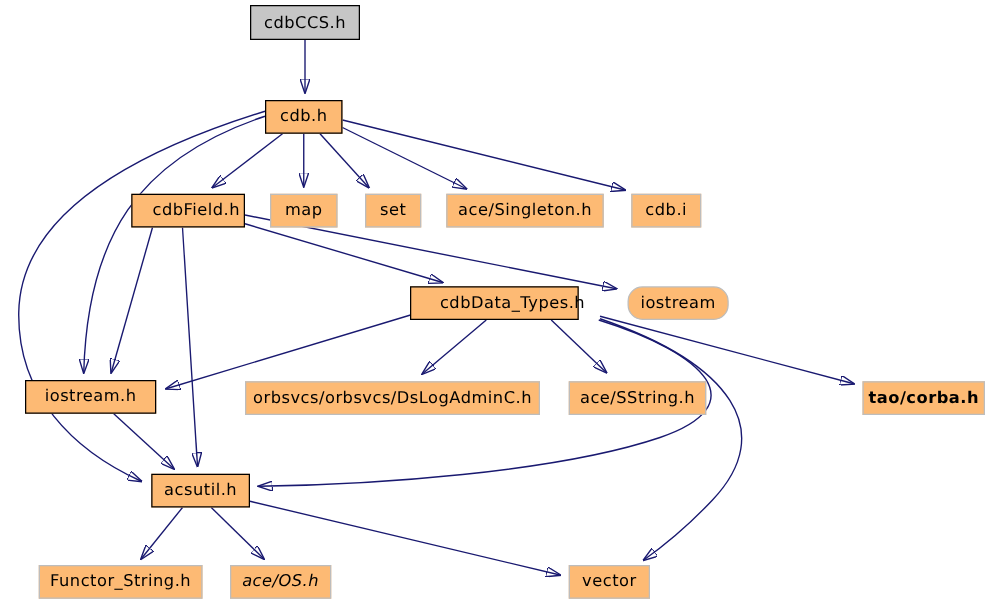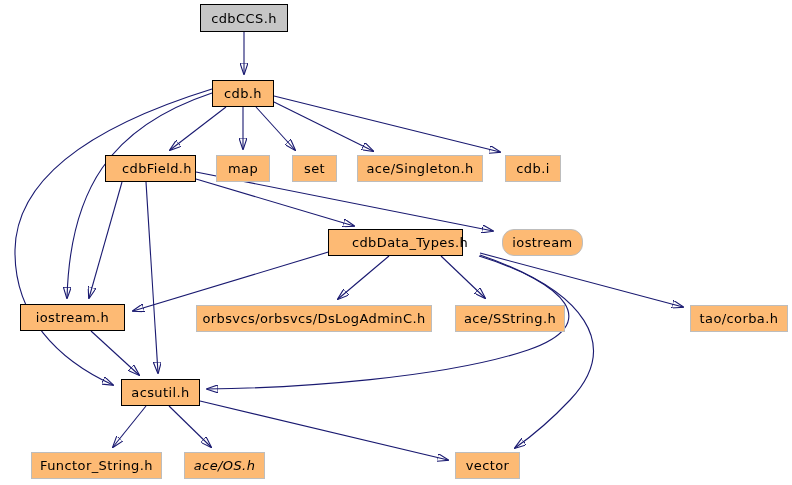--- a/index.html
+++ b/index.html
@@ -66,19 +66,19 @@
   <div class="node documented" style="left:105px;top:155px;width:91px;height:27px;padding-left:13px;">cdbField.h</div>
   <div class="node external" style="left:216px;top:155px;width:54px;height:27px;">map</div>
   <div class="node external" style="left:292px;top:155px;width:45px;height:27px;">set</div>
   <div class="node external" style="left:357px;top:155px;width:126px;height:27px;">ace/Singleton.h</div>
   <div class="node external" style="left:505px;top:155px;width:56px;height:27px;">cdb.i</div>
   <div class="node documented" style="left:328px;top:229px;width:135px;height:27px;padding-left:29px;">cdbData_Types.h</div>
   <div class="node external" style="left:502px;top:229px;width:81px;height:27px;border-radius:12px;">iostream</div>
   <div class="node documented" style="left:20px;top:304px;width:105px;height:27px;">iostream.h</div>
   <div class="node external" style="left:196px;top:305px;width:236px;height:27px;">orbsvcs/orbsvcs/DsLogAdminC.h</div>
   <div class="node external" style="left:455px;top:305px;width:110px;height:27px;">ace/SString.h</div>
-  <div class="node external" style="left:690px;top:305px;width:98px;height:27px;">tao/corba.h</div>
+  <div class="node external" style="left:690px;top:305px;width:98px;height:27px;font-weight:bold;">tao/corba.h</div>
   <div class="node documented" style="left:121px;top:379px;width:79px;height:27px;">acsutil.h</div>
   <div class="node external" style="left:31px;top:452px;width:131px;height:27px;">Functor_String.h</div>
   <div class="node external" style="left:184px;top:452px;width:81px;height:27px;font-style:italic;">ace/OS.h</div>
   <div class="node external" style="left:455px;top:452px;width:65px;height:27px;">vector</div>
 
 </div>
 
 </body></html>

